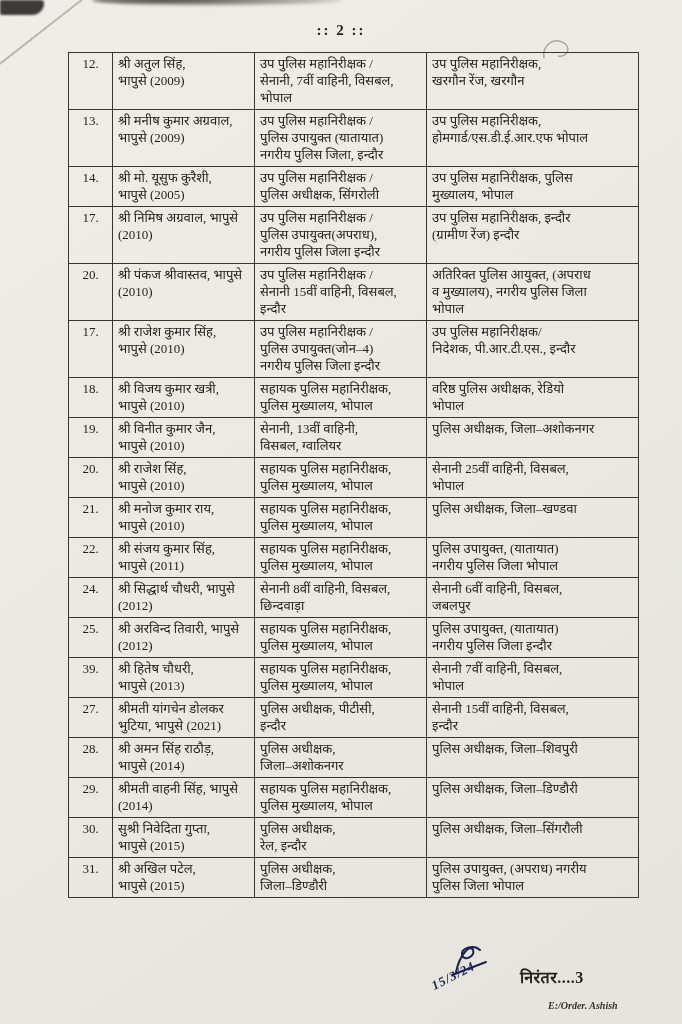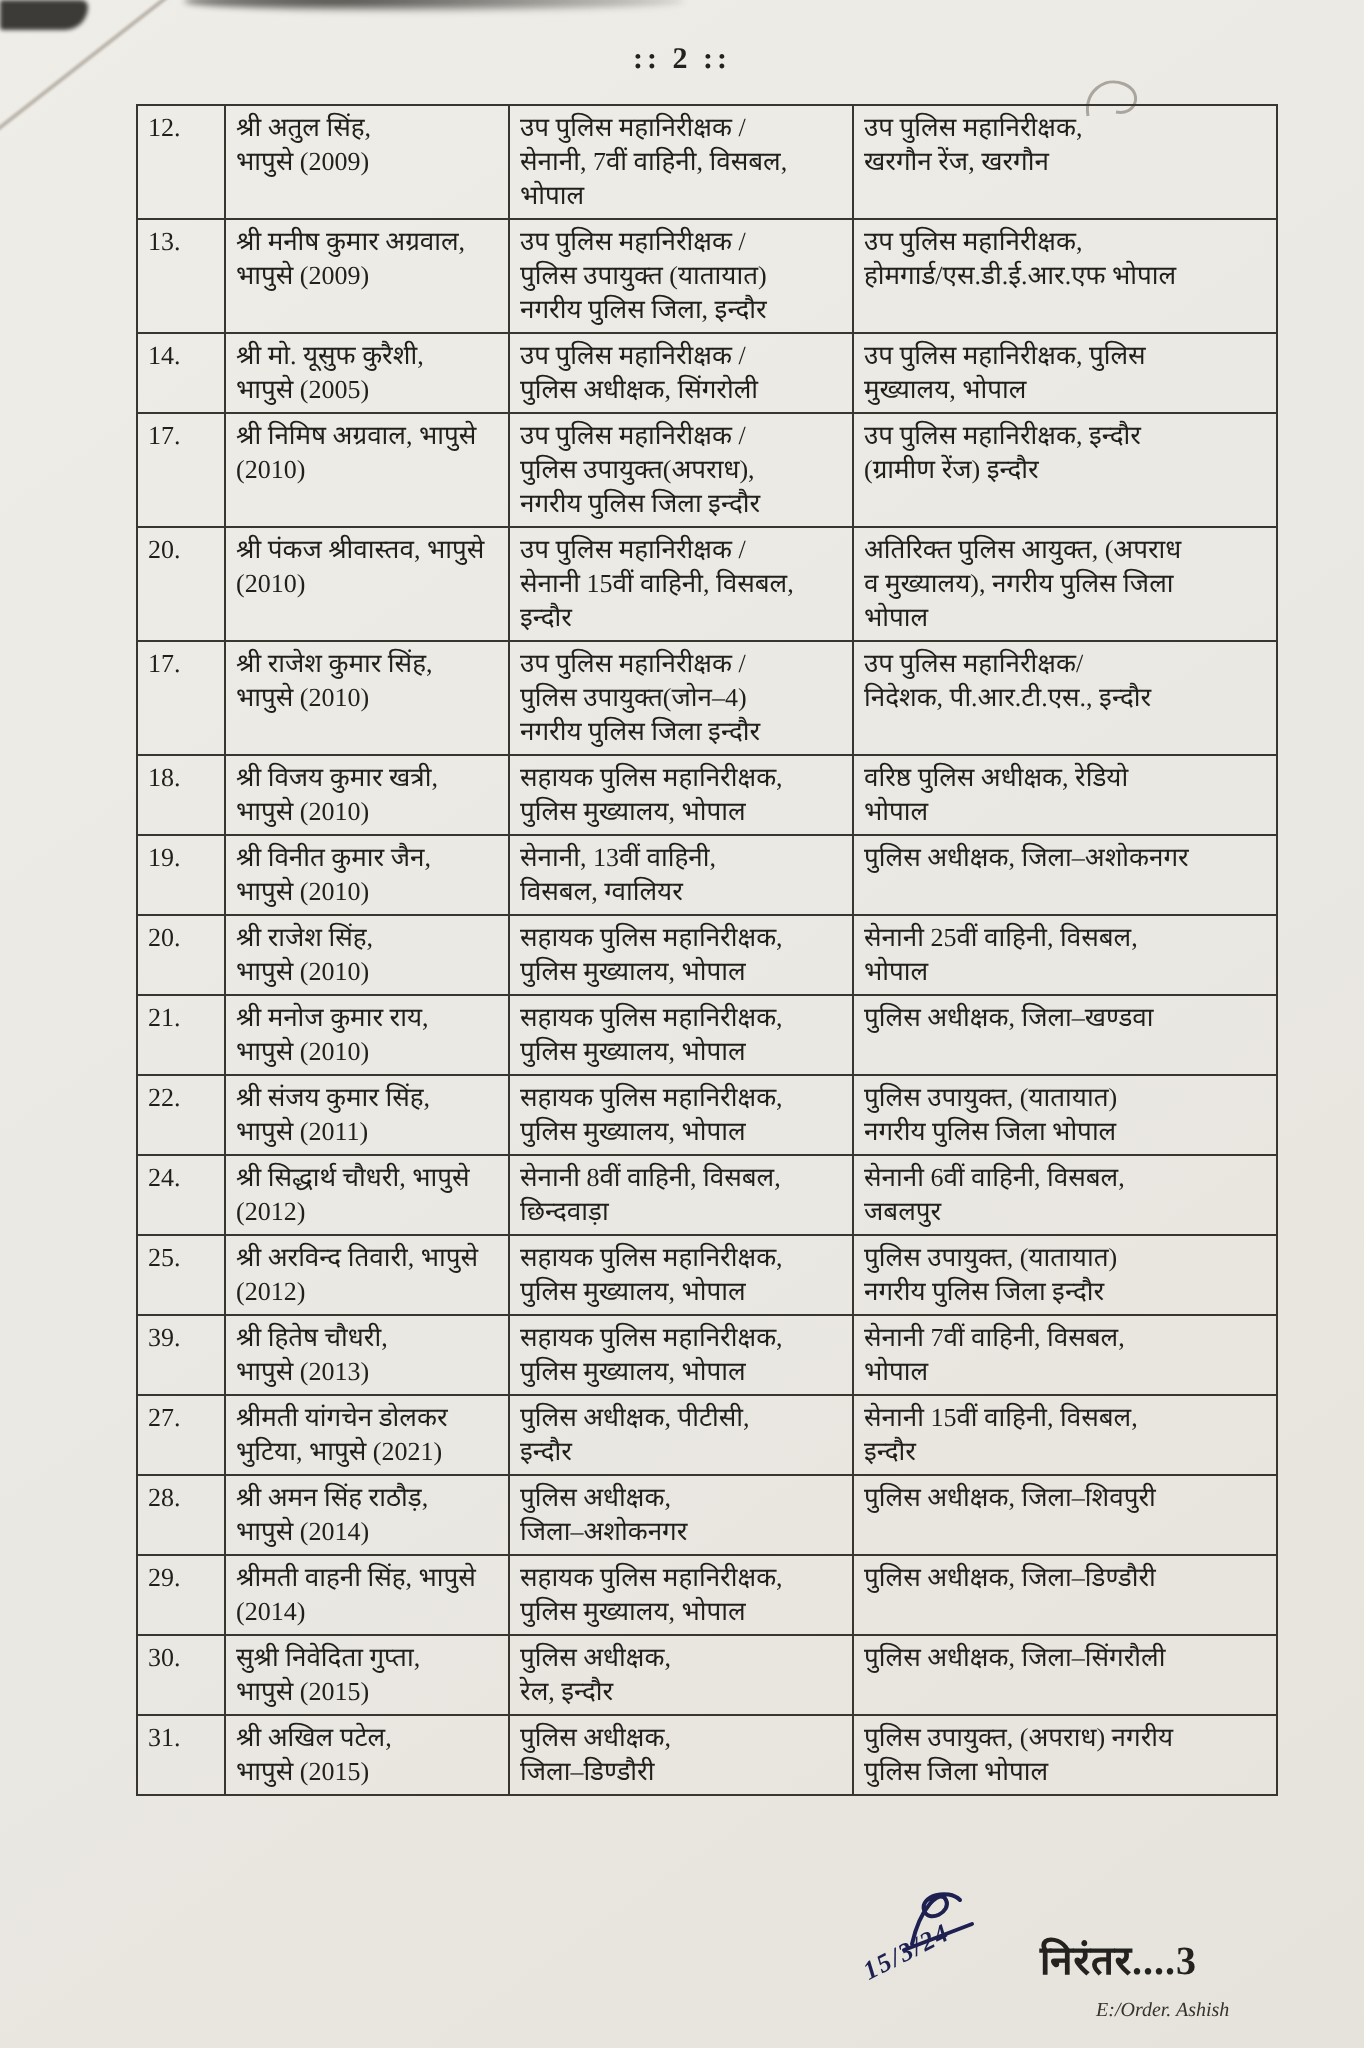--- a/index.html
+++ b/index.html
@@ -40,38 +40,38 @@
     background:transparent;
   }
   table.officers td{
     border:1.4px solid #39362f;
     vertical-align:top;
     padding:2px 5px 3px 5px;
     font-size:13px;line-height:17px;
     white-space:pre-line;
     color:#201f1c;
   }
-  td.sn{padding-left:7px;}
+  td.sn{padding-left:7px;text-align:center;}
   
   .signature{
     position:absolute;left:428px;top:942px;width:110px;height:60px;
     color:#1d2050;
   }
   .signature .date{
     position:absolute;left:2px;top:26px;
     font-size:13px;font-weight:bold;font-style:italic;
     transform:rotate(-27deg);letter-spacing:1px;color:#1d2050;
   }
   .continuation{
     position:absolute;left:520px;top:966px;width:130px;
-    font-size:20px;font-weight:bold;color:#23221f;letter-spacing:.5px;
+    font-size:16px;font-weight:bold;color:#23221f;letter-spacing:.5px;
   }
   .file-ref{
     position:absolute;left:548px;top:1000px;
-    font-size:10px;font-weight:normal;font-style:italic;color:#34322d;
+    font-size:10px;font-weight:bold;font-style:italic;color:#34322d;
   }
 </style>
 </head>
 <body>
 
 <div class="page">
 
   <div class="corner-blot"></div>
   <div class="edge-line"></div>
   <div class="smudge-top"></div>

